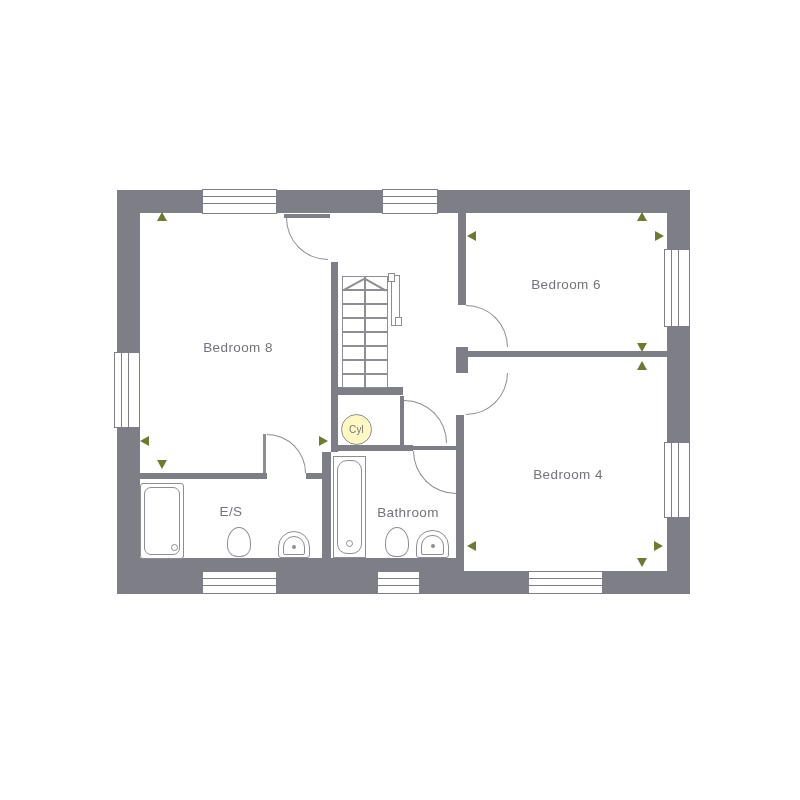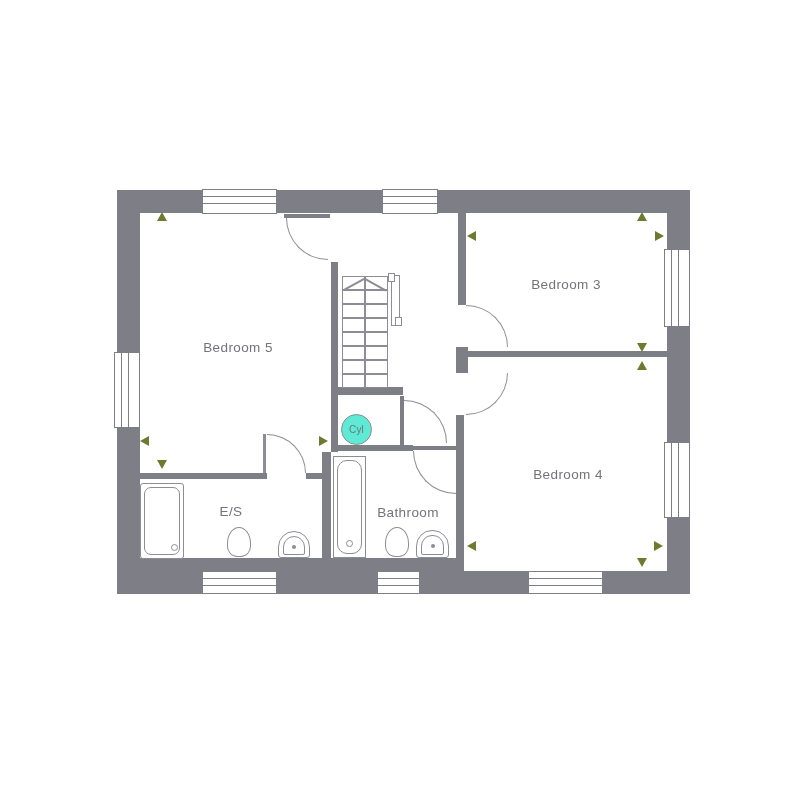--- a/index.html
+++ b/index.html
@@ -31,21 +31,21 @@
   
   .shower{position:absolute;border:1.6px solid var(--line);border-radius:3px;background:#fff;}
   .shower::before{content:"";position:absolute;left:3px;right:3px;top:3px;bottom:3px;border:1.4px solid var(--line);border-radius:7px;}
   .bath{position:absolute;border:1.6px solid var(--line);background:#fff;}
   .bath::before{content:"";position:absolute;left:3px;right:3px;top:3px;bottom:3px;border:1.4px solid var(--line);border-radius:10px;}
   .drain{position:absolute;width:7px;height:7px;border:1.3px solid var(--line);border-radius:50%;background:#fff;}
   .toilet{position:absolute;border:1.6px solid var(--line);background:#fff;border-radius:50% 50% 42% 42% / 55% 55% 36% 36%;}
   .basin{position:absolute;border:1.6px solid var(--line);background:#fff;border-radius:16px 16px 3px 3px;}
   .basin::before{content:"";position:absolute;left:4px;right:4px;top:4px;bottom:2px;border:1.3px solid var(--line);border-radius:11px 11px 2px 2px;}
   .basin::after{content:"";position:absolute;left:50%;top:58%;width:4px;height:4px;margin:-2px;background:var(--line);border-radius:50%;}
-  .cyl{position:absolute;border:1.6px solid var(--line);border-radius:50%;background:#5eead4;
+  .cyl{position:absolute;border:1.6px solid var(--line);border-radius:50%;background:#fef9c3;
        display:flex;align-items:center;justify-content:center;font-size:10px;color:var(--text);letter-spacing:.2px;}
   
   .room-label{position:absolute;transform:translate(-50%,-50%);font-size:13.5px;color:var(--text);
               letter-spacing:.4px;white-space:nowrap;}
   
   .marker{position:absolute;width:0;height:0;}
   .marker.up{border-left:5.5px solid transparent;border-right:5.5px solid transparent;border-bottom:9px solid var(--marker);}
   .marker.down{border-left:5.5px solid transparent;border-right:5.5px solid transparent;border-top:9px solid var(--marker);}
   .marker.left{border-top:5.5px solid transparent;border-bottom:5.5px solid transparent;border-right:9px solid var(--marker);}
   .marker.right{border-top:5.5px solid transparent;border-bottom:5.5px solid transparent;border-left:9px solid var(--marker);}
@@ -122,22 +122,22 @@
   <div class="bath" style="left:333px;top:456px;width:33px;height:102px"></div>
   <div class="drain" style="left:346px;top:540px"></div>
   <div class="toilet" style="left:227px;top:527px;width:24px;height:30px"></div>
   <div class="basin" style="left:278px;top:531px;width:32px;height:27px"></div>
   <div class="toilet" style="left:385px;top:527px;width:24px;height:30px"></div>
   <div class="basin" style="left:416px;top:530px;width:33px;height:28px"></div>
   <div class="cyl" style="left:341px;top:414px;width:31px;height:31px">
     <span>Cyl</span>
   </div>
 
-  <div class="room-label" style="left:238px;top:347px">Bedroom 5</div>
-  <div class="room-label" style="left:566px;top:284px">Bedroom 3</div>
+  <div class="room-label" style="left:238px;top:347px">Bedroom 8</div>
+  <div class="room-label" style="left:566px;top:284px">Bedroom 6</div>
   <div class="room-label" style="left:568px;top:474px">Bedroom 4</div>
   <div class="room-label" style="left:408px;top:512px">Bathroom</div>
   <div class="room-label" style="left:231px;top:511px">E/S</div>
 
   <div id="markers">
       <div class="marker up" style="left: 157px; top: 212px;"></div>
       <div class="marker left" style="left: 140px; top: 436px;"></div>
       <div class="marker down" style="left: 157px; top: 460px;"></div>
       <div class="marker right" style="left: 319px; top: 436px;"></div>
       <div class="marker up" style="left: 637px; top: 212px;"></div>

